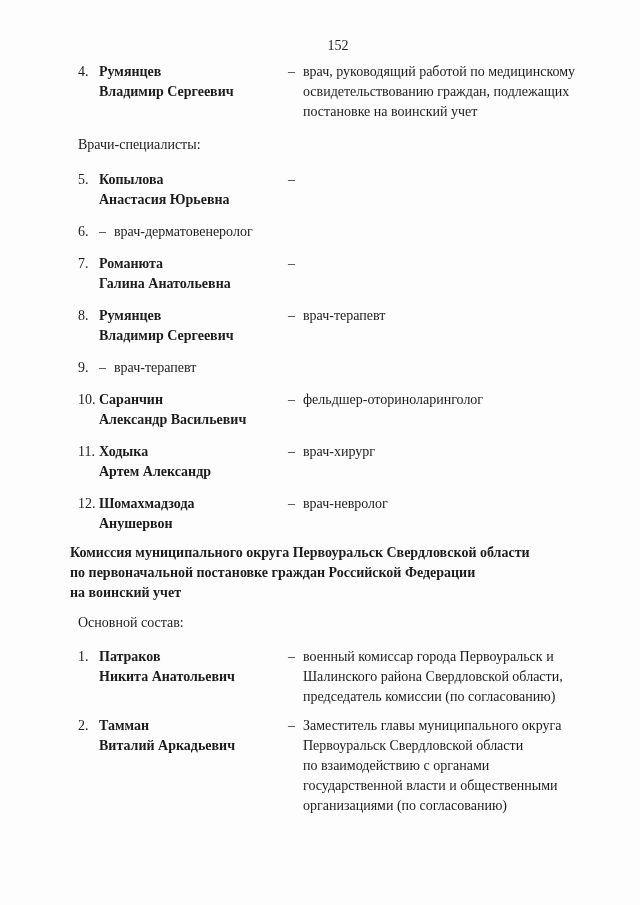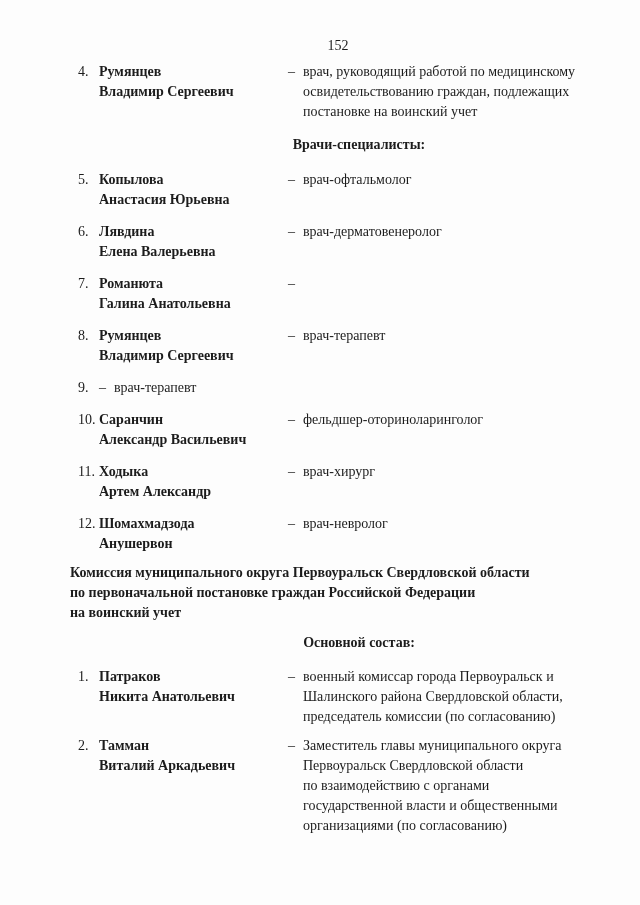--- a/index.html
+++ b/index.html
@@ -43,22 +43,21 @@
     flex: none;
     width: 15px;
   }
   .row .role {
     flex: none;
     width: 316px;
     white-space: pre-line;
   }
   .side-heading {
     margin-left: 78px;
-    font-weight: bold;
-    text-align: center;
+    font-weight: normal;
   }
   .row-top-entry   { margin-top: 6px; }
   .spec-heading    { margin-top: 13px; }
   .entries .row    { margin-top: 12px; }
   .entries .row:first-child { margin-top: 15px; }
   .center-heading {
     margin: 9px 34px 0 70px;
     text-align: left;
     font-weight: bold;
     white-space: pre-line;
@@ -85,26 +84,23 @@
   </div>
 
   <div class="side-heading spec-heading">Врачи-специалисты:</div>
 
   <div class="entries">
     <div class="row">
       <div class="num">5.</div>
       <div class="name">Копылова
 Анастасия Юрьевна</div>
       <div class="dash">–</div>
-      <div class="role">врач-офтальмолог</div>
     </div>
     <div class="row">
       <div class="num">6.</div>
-      <div class="name">Лявдина
-Елена Валерьевна</div>
       <div class="dash">–</div>
       <div class="role">врач-дерматовенеролог</div>
     </div>
     <div class="row">
       <div class="num">7.</div>
       <div class="name">Романюта
 Галина Анатольевна</div>
       <div class="dash">–</div>
     </div>
     <div class="row">

